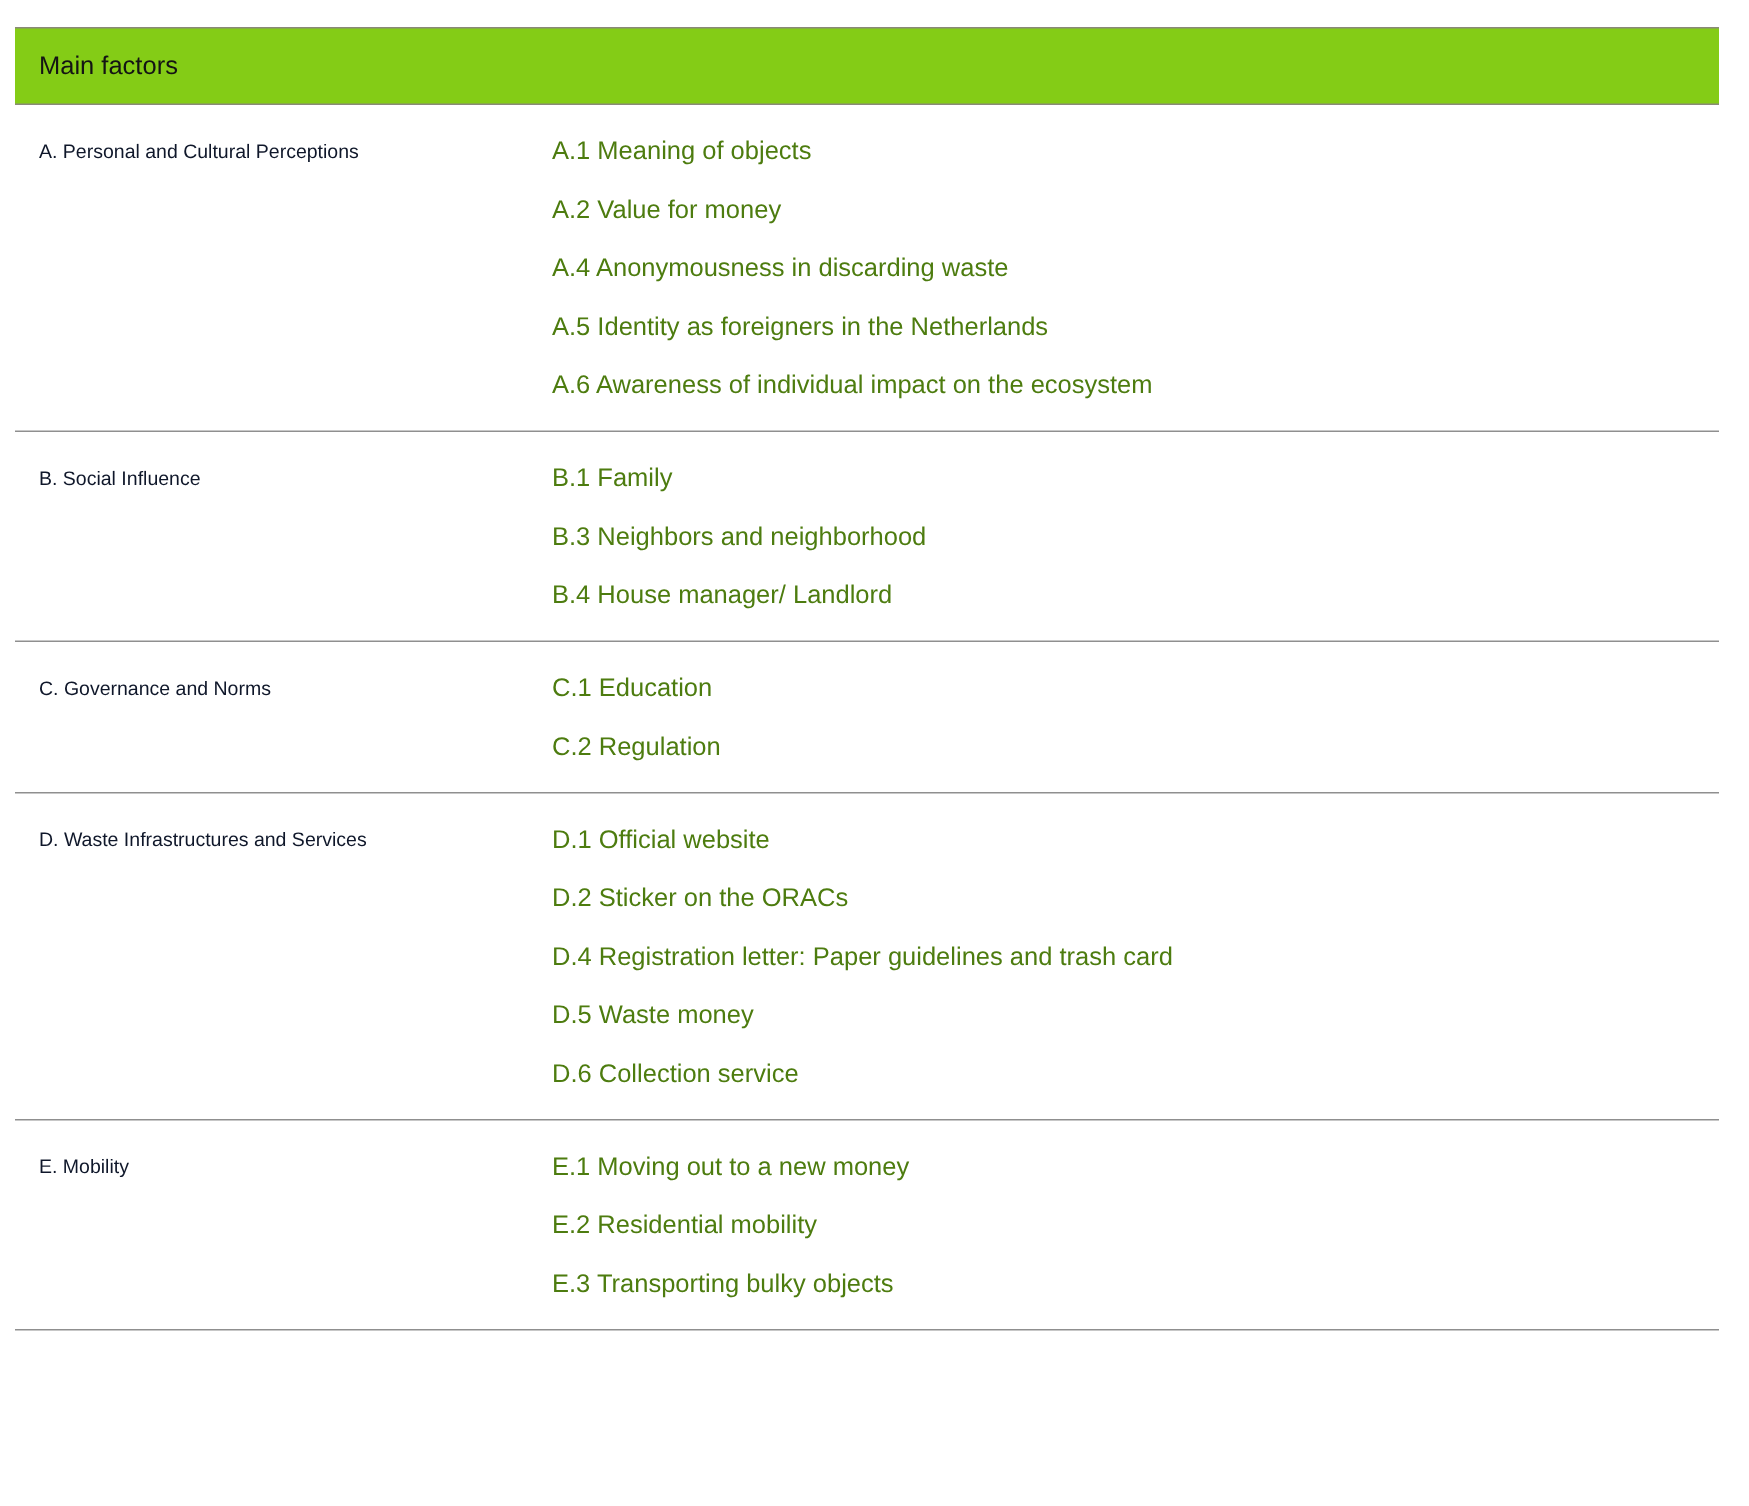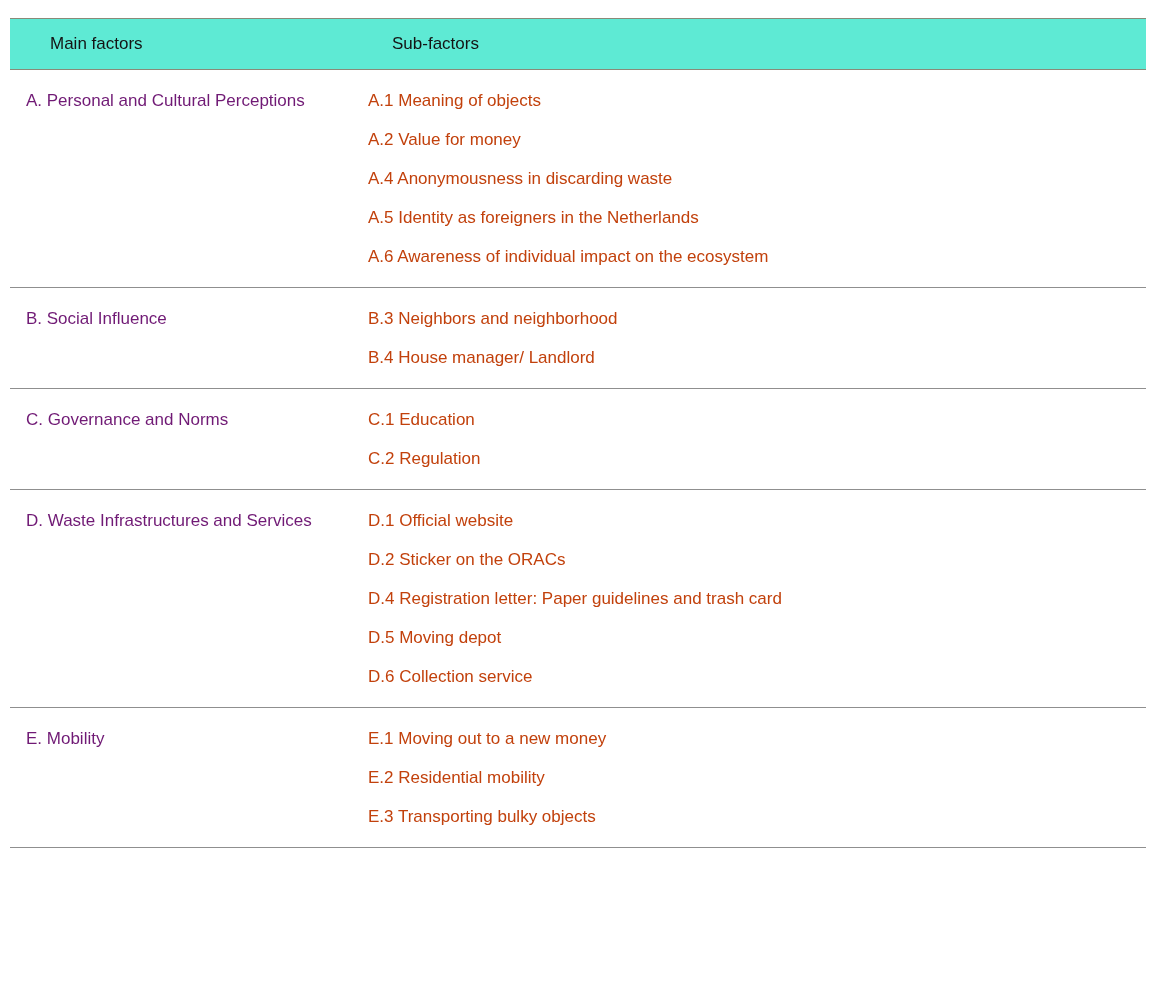--- a/index.html
+++ b/index.html
@@ -47,80 +47,80 @@
   .group {
     display: flex;
     border-bottom: 1px solid #8f8f8f;
     padding: 11px 0;
   }
   .main-cell {
     flex: 0 0 342px;
     width: 342px;
     box-sizing: border-box;
     padding: 8px 16px;
-    font-size: 17px;
+    font-size: 13px;
     line-height: 23px;
-    color: #701a75;
+    color: #0f172a;
   }
   .sub-list {
     flex: 1 1 auto;
     box-sizing: border-box;
   }
   .sub-item {
     padding: 8px 16px;
     font-size: 17px;
     line-height: 23px;
-    color: #c2410c;
+    color: #4d7c0f;
   }
 </style>
 </head>
 <body>
 
 <div class="page">
   <div class="tbl">
 
-    <div class="header-row" style="background: #5eead4; border-top-color: rgb(138, 138, 120); border-bottom-color: rgb(138, 138, 120); padding-left: 24px;">
+    <div class="header-row" style="background: #84cc16; border-top-color: rgb(138, 138, 120); border-bottom-color: rgb(138, 138, 120);">
       <div class="header-cell col-main">Main factors</div>
-      <div class="header-cell col-sub">Sub-factors</div>
     </div>
 
     <div class="group">
       <div class="main-cell">A. Personal and Cultural Perceptions</div>
       <div class="sub-list">
         <div class="sub-item">A.1 Meaning of objects</div>
         <div class="sub-item">A.2 Value for money</div>
         <div class="sub-item">A.4 Anonymousness in discarding waste</div>
         <div class="sub-item">A.5 Identity as foreigners in the Netherlands</div>
         <div class="sub-item">A.6 Awareness of individual impact on the ecosystem</div>
       </div>
     </div>
 
     <div class="group">
       <div class="main-cell">B. Social Influence</div>
       <div class="sub-list">
+        <div class="sub-item">B.1 Family</div>
         <div class="sub-item">B.3 Neighbors and neighborhood</div>
         <div class="sub-item">B.4 House manager/ Landlord</div>
       </div>
     </div>
 
     <div class="group">
       <div class="main-cell">C.  Governance and Norms</div>
       <div class="sub-list">
         <div class="sub-item">C.1 Education</div>
         <div class="sub-item">C.2 Regulation</div>
       </div>
     </div>
 
     <div class="group">
       <div class="main-cell">D. Waste Infrastructures and Services</div>
       <div class="sub-list">
         <div class="sub-item">D.1 Official website</div>
         <div class="sub-item">D.2 Sticker on the ORACs</div>
         <div class="sub-item">D.4 Registration letter: Paper guidelines and trash card</div>
-        <div class="sub-item">D.5 Moving depot</div>
+        <div class="sub-item">D.5 Waste money</div>
         <div class="sub-item">D.6 Collection service</div>
       </div>
     </div>
 
     <div class="group">
       <div class="main-cell">E. Mobility</div>
       <div class="sub-list">
         <div class="sub-item">E.1 Moving out to a new money</div>
         <div class="sub-item">E.2 Residential mobility</div>
         <div class="sub-item">E.3 Transporting bulky objects</div>

